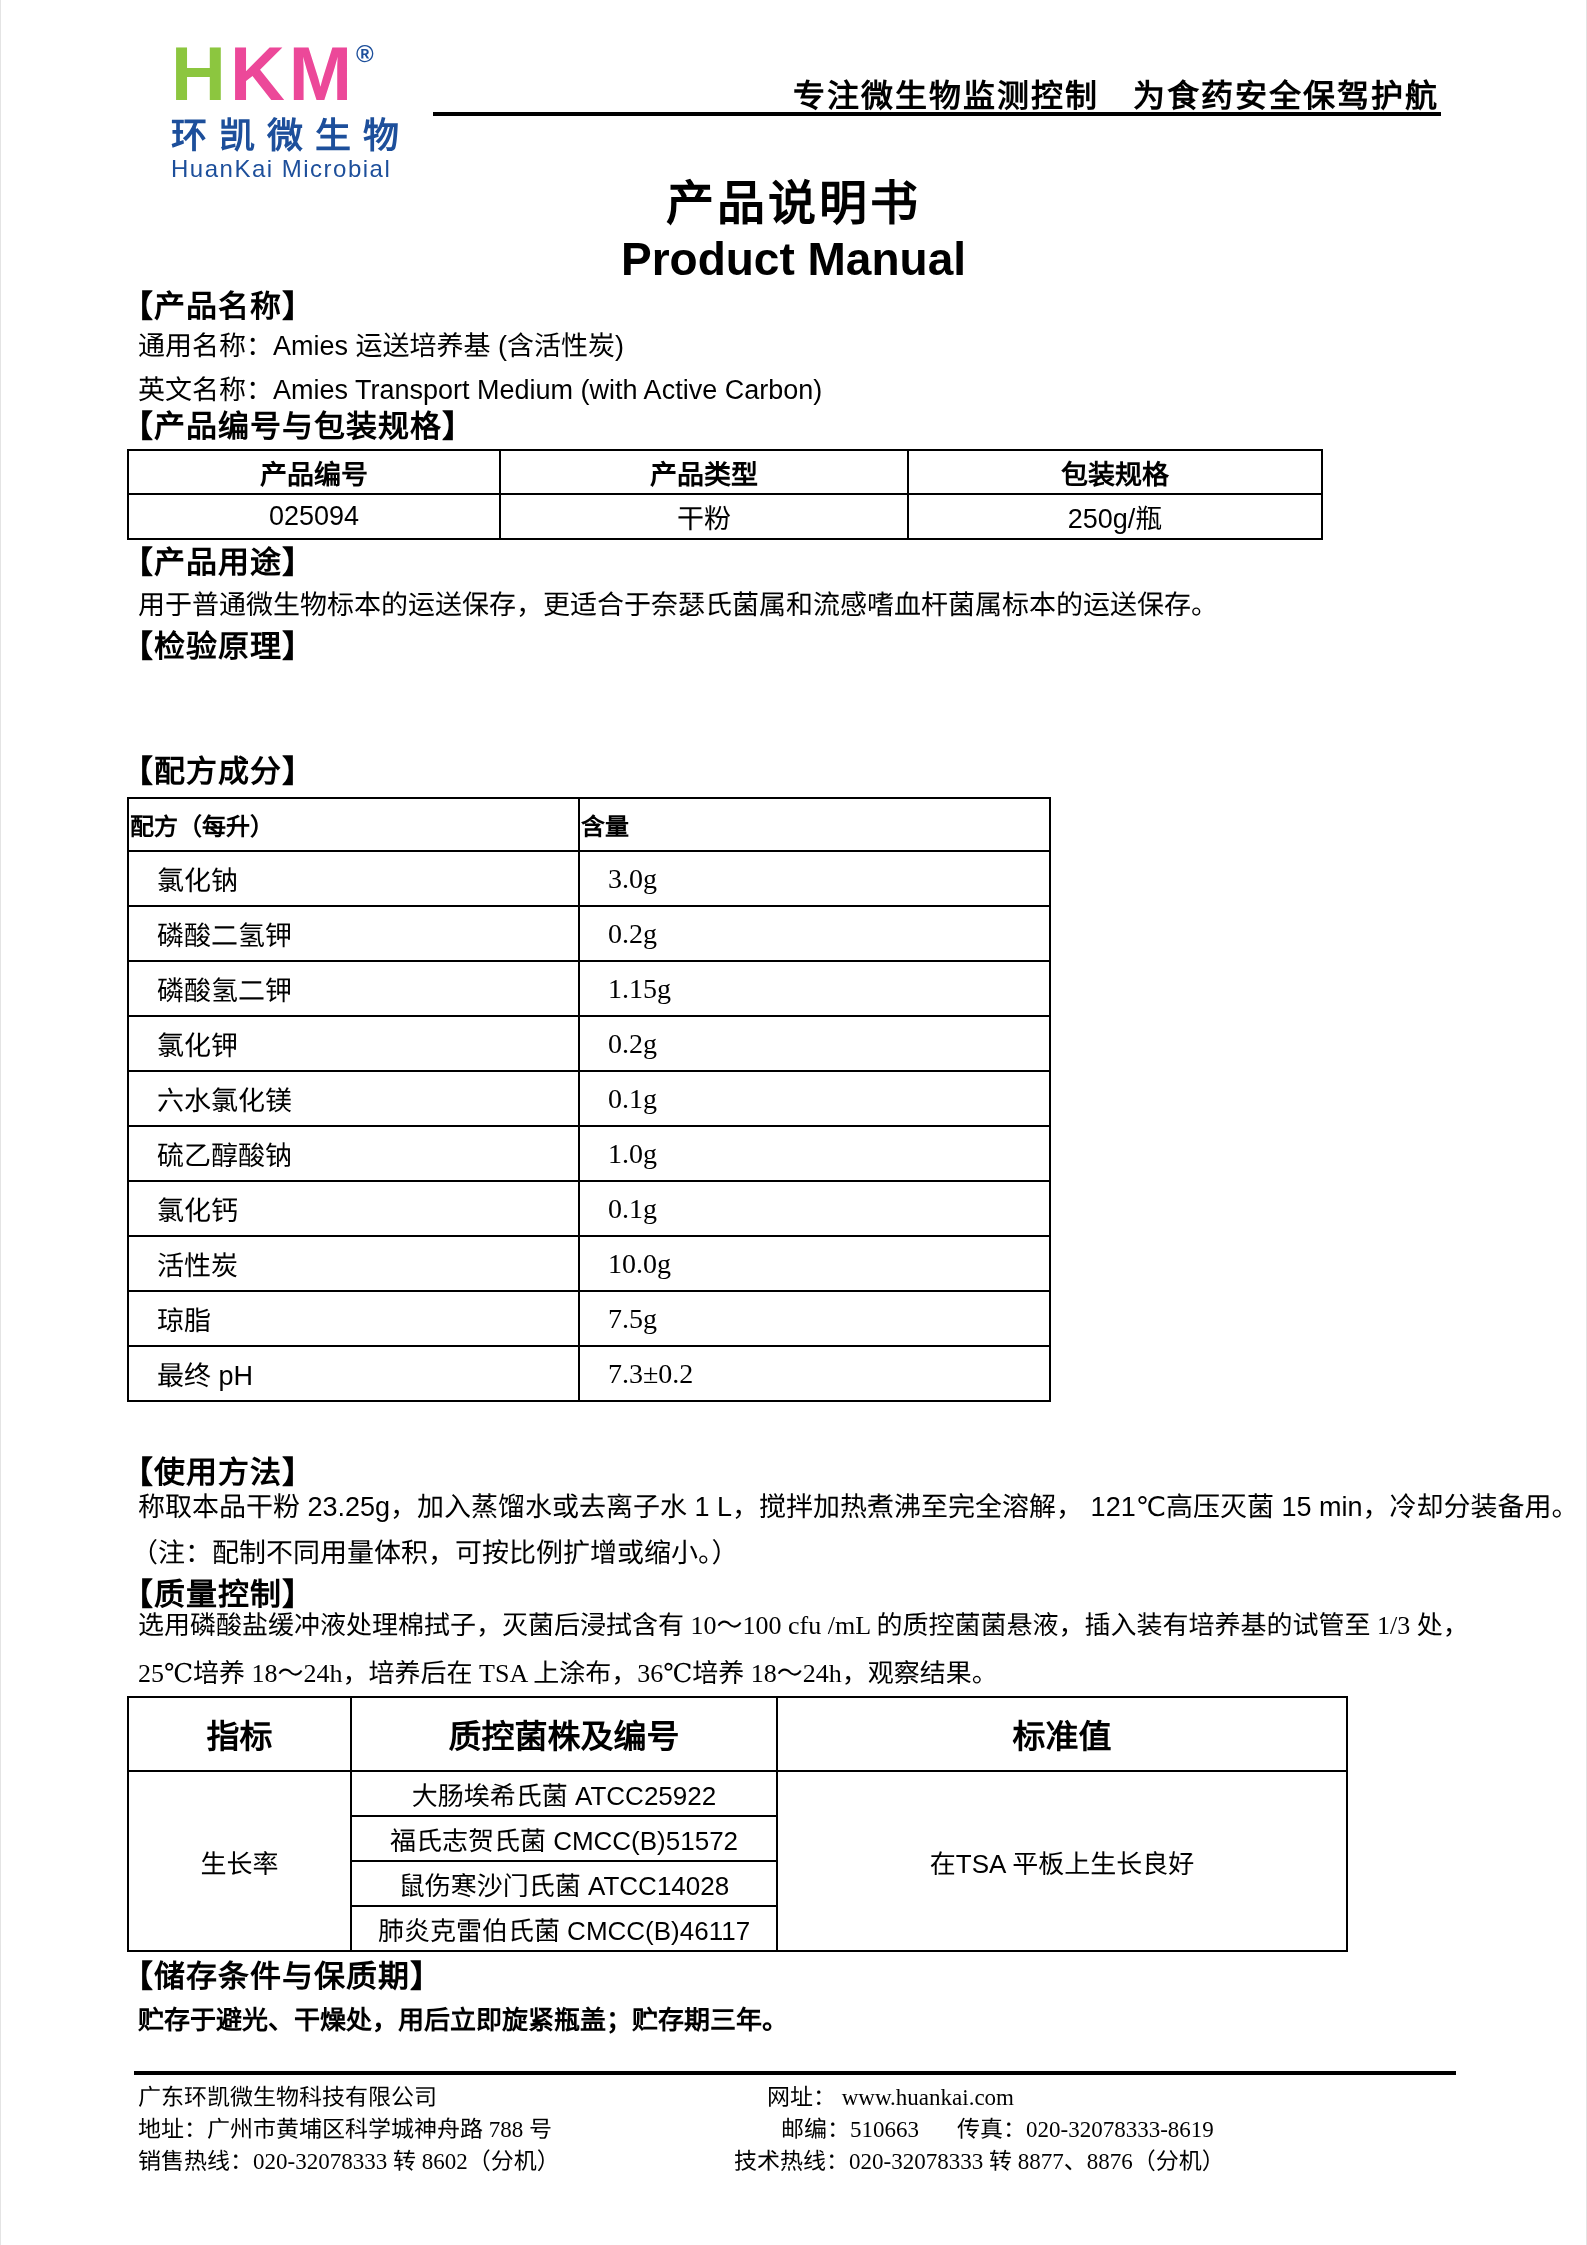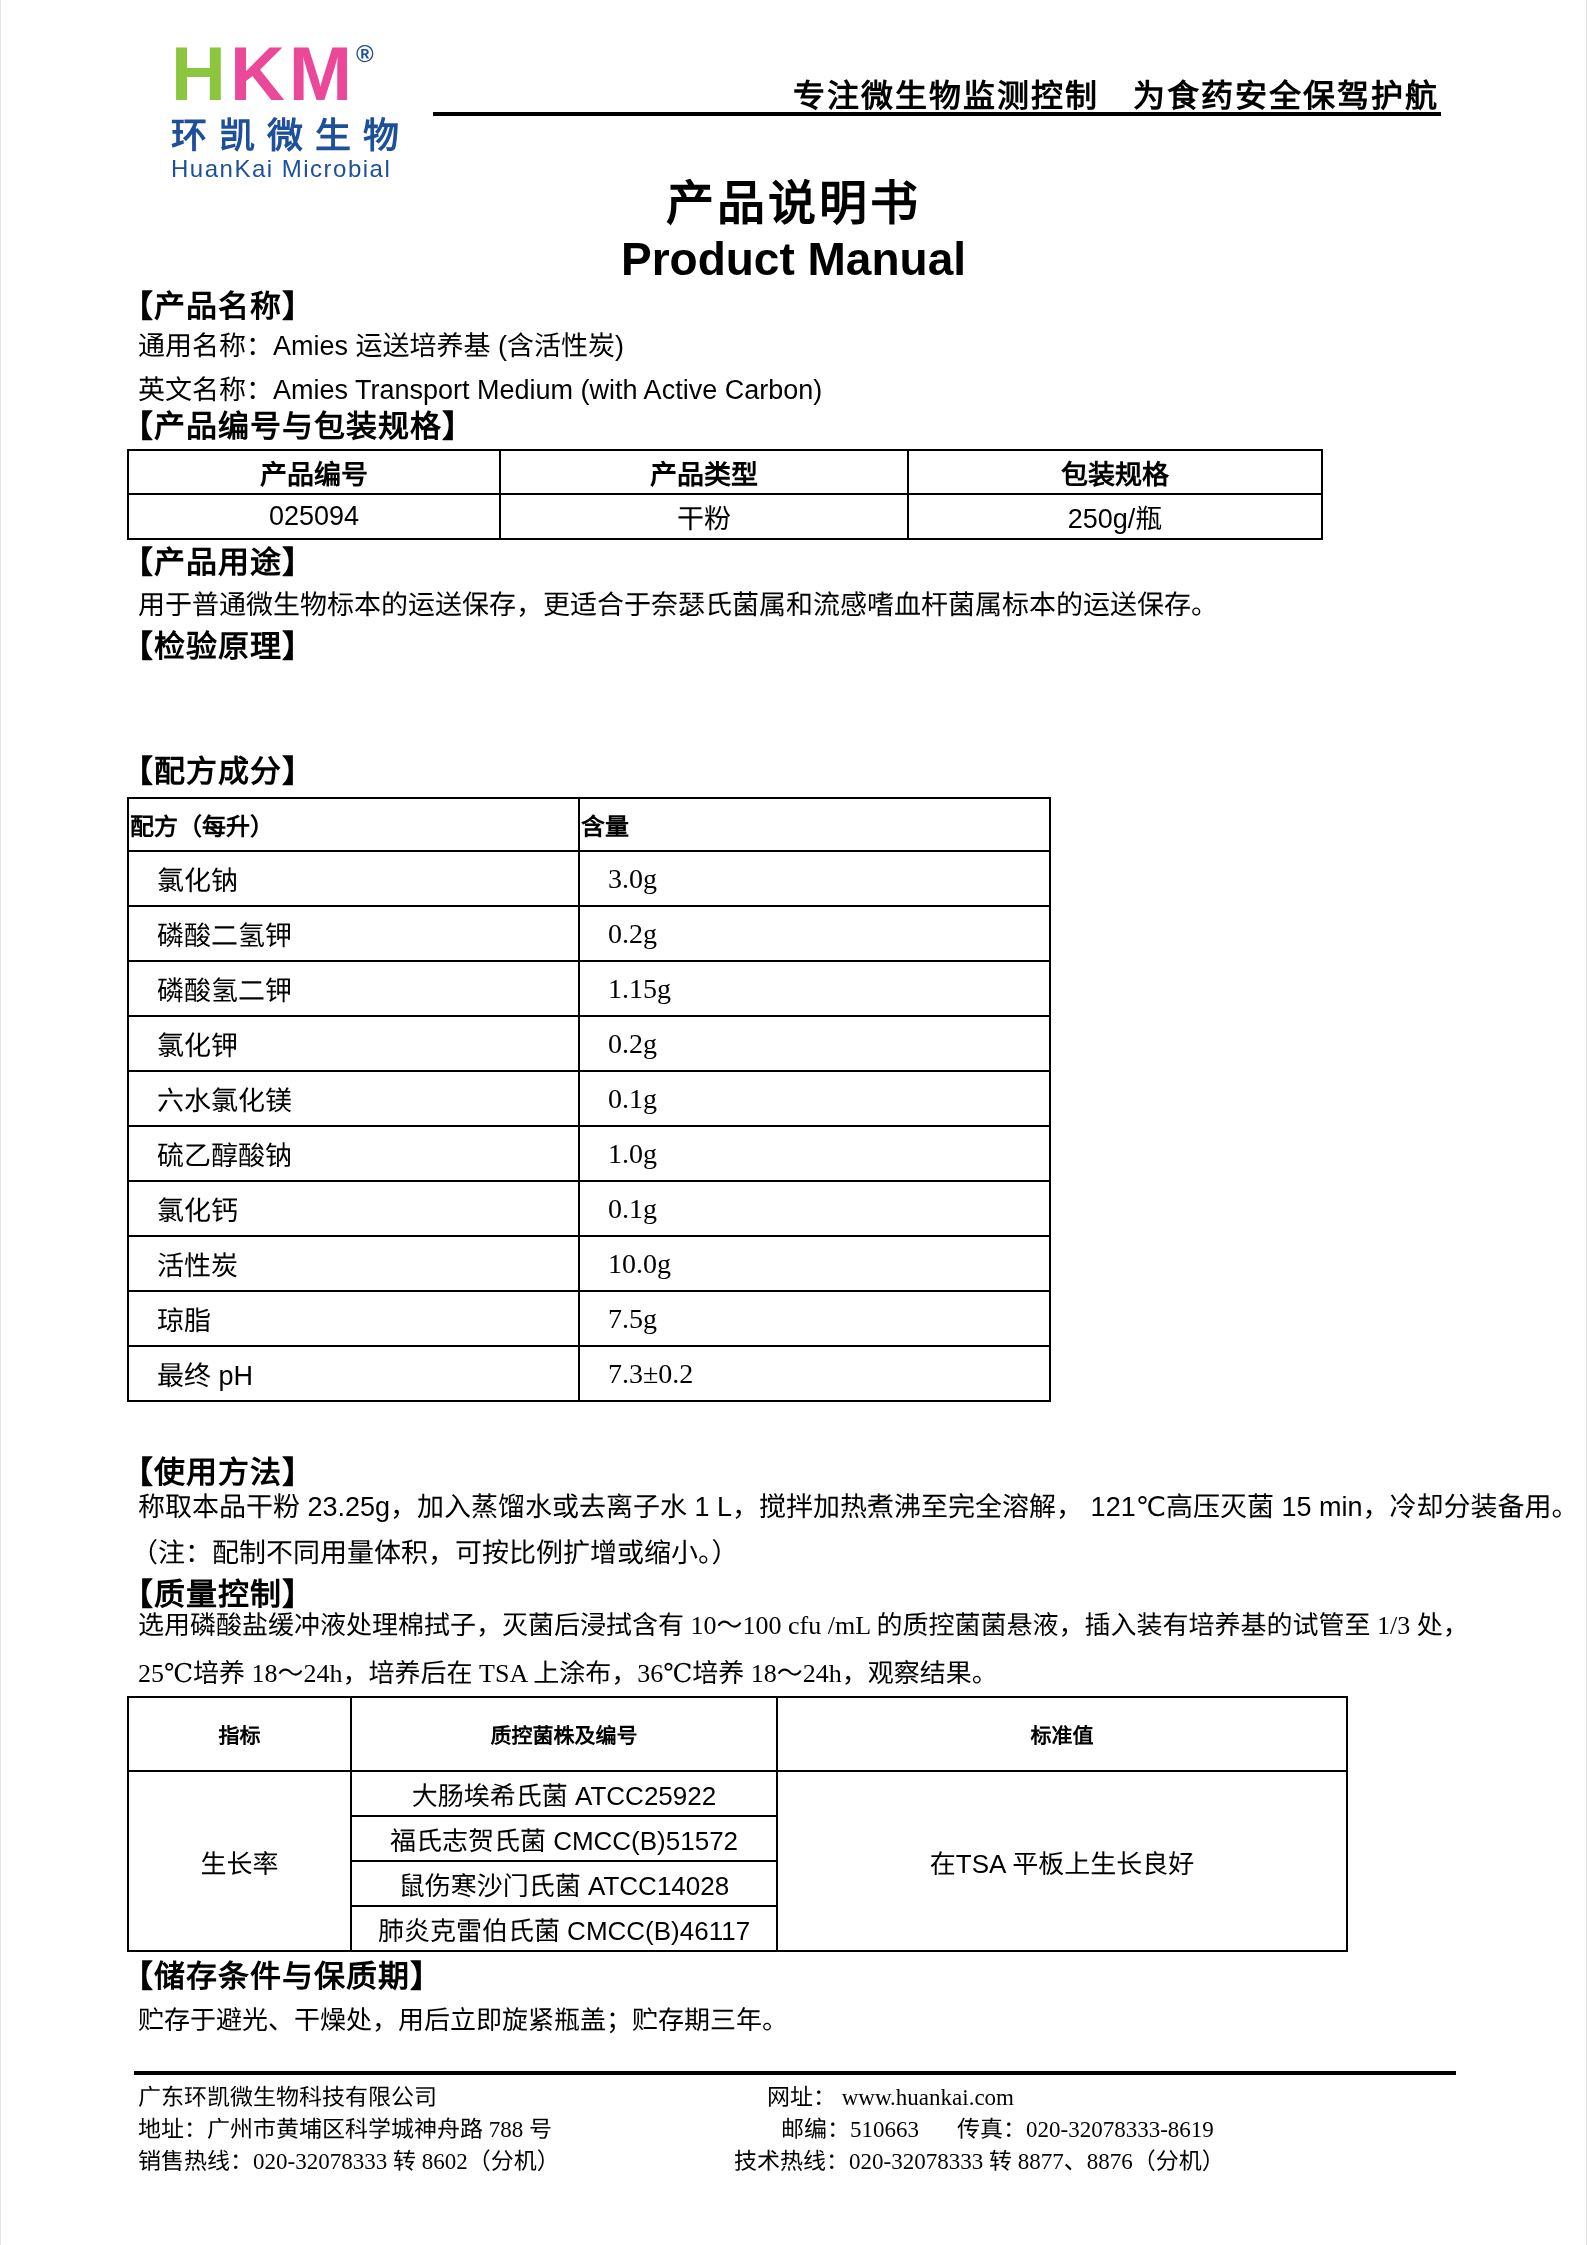--- a/index.html
+++ b/index.html
@@ -47,21 +47,21 @@
   .t-spec{left:126px;top:449px;width:1194px;}
   .t-spec th{height:40px;font-size:27px;font-weight:700;text-align:center;}
   .t-spec td{height:41px;font-size:27px;font-weight:400;text-align:center;}
 
   .t-formula{left:126px;top:797px;width:922px;}
   .t-formula th{height:49px;font-size:24px;font-weight:700;text-align:left;}
   .t-formula td{height:51px;font-size:27px;font-weight:400;text-align:left;padding-left:28px;}
   .t-formula td.amt{font-family:"Liberation Serif","DejaVu Serif",serif;font-size:28px;}
 
   .t-qc{left:126px;top:1696px;width:1219px;}
-  .t-qc th{height:70px;font-size:21px;font-weight:700;text-align:center;}
+  .t-qc th{height:70px;font-size:33px;font-weight:700;text-align:center;}
   .t-qc td{height:41px;font-size:26px;font-weight:400;text-align:center;}
 
   
   .footer-rule{position:absolute;left:133px;top:2071px;width:1322px;height:4px;background:#000;}
   .footer{position:absolute;left:137px;top:2080px;width:1330px;height:110px;
     font-family:"Liberation Serif","DejaVu Serif",serif;font-size:23px;line-height:32px;}
   .f-item{position:absolute;white-space:nowrap;}
   .f-l{left:0;}
   .f-r{left:596px;}
   .f-row1{top:2px;}
@@ -207,21 +207,21 @@
       <tr>
           <td>鼠伤寒沙门氏菌 ATCC14028</td>
         </tr>
       <tr>
           <td>肺炎克雷伯氏菌 CMCC(B)46117</td>
         </tr>
     </tbody>
   </table>
 
   <div class="sec" style="top:1960px;">【储存条件与保质期】</div>
-  <div class="para serif nowrap" style="top:1998px;font-size:26px;">贮存于避光、干燥处，用后立即旋紧瓶盖；贮存期三年。</div>
+  <div class="para serif nowrap" style="top:1998px;font-size:26px;font-weight:bold;">贮存于避光、干燥处，用后立即旋紧瓶盖；贮存期三年。</div>
 
   <div class="footer-rule"></div>
   <div class="footer">
     <div class="f-item f-l f-row1">广东环凯微生物科技有限公司</div>
     <div class="f-item f-r f-row1 ind-33">网址： www.huankai.com</div>
     <div class="f-item f-l f-row2">地址：广州市黄埔区科学城神舟路 788 号</div>
     <div class="f-item f-r f-row2 ind-47"><span>邮编：510663</span><span class="fax-gap">传真：020-32078333-8619</span></div>
     <div class="f-item f-l f-row3">销售热线：020-32078333 转 8602（分机）</div>
     <div class="f-item f-r f-row3">技术热线：020-32078333 转 8877、8876（分机）</div>
   </div>

